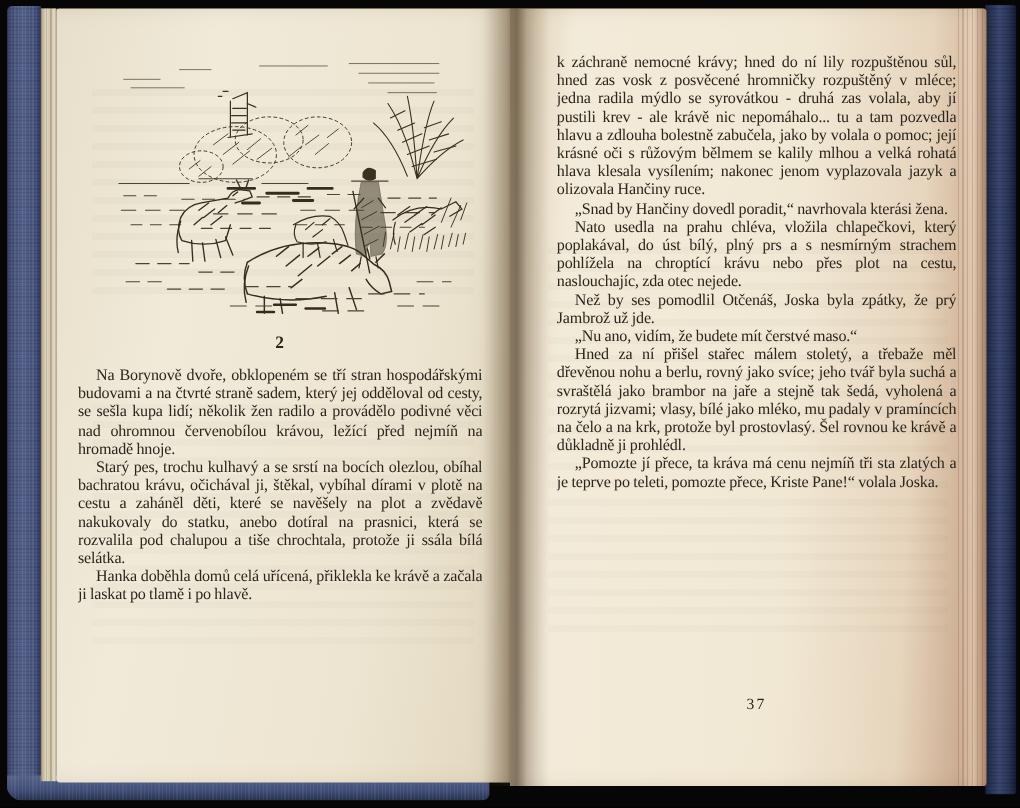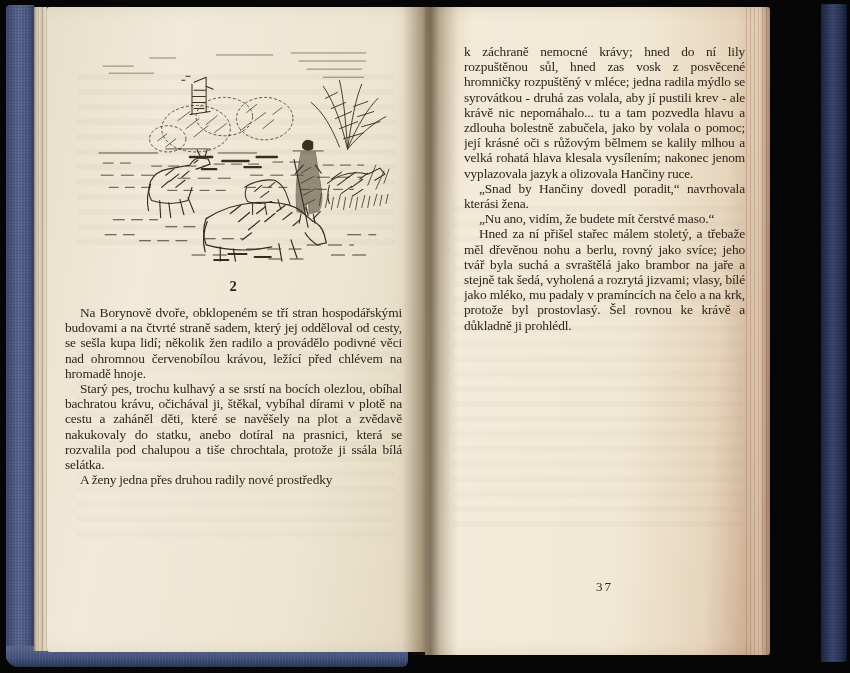--- a/index.html
+++ b/index.html
@@ -26,21 +26,21 @@
   .edges-left{position:absolute;left:34px;top:7px;width:13px;height:644px;
     background:
       repeating-linear-gradient(90deg,rgba(120,100,70,.30) 0 1px,transparent 1px 4px),
       linear-gradient(90deg,#a99c82,#e3dac5 35%,#cdc2a8 60%,#ece4d0);}
 
   
   .page{position:absolute;color:#2b251c;}
   .page-left{left:47px;top:7px;width:378px;height:645px;border-radius:2px 0 0 3px;
     background:linear-gradient(100deg,#e7dfca,#f1ead9 28%,#ede5d1 70%,#e2d7bf);
     box-shadow:inset -20px 0 26px -16px rgba(90,66,35,.50);}
-  .page-right{left:425px;top:7px;width:345px;height:648px;border-radius:0 3px 3px 0;
+  .page-right{left:425px;top:7px;width:397px;height:648px;border-radius:0 3px 3px 0;
     background:linear-gradient(93deg,#d8cab0,#f3ebd9 13%,#f1e8d4 58%,#e7d5bd 82%,#c5a488 97%,#d3b195);
     box-shadow:inset 18px 0 24px -14px rgba(80,55,28,.55);}
   .right-edge-stack{position:absolute;right:0;top:0;width:24px;height:100%;
     background:
       repeating-linear-gradient(90deg,rgba(110,65,45,.22) 0 1px,transparent 1px 4px),
       linear-gradient(90deg,rgba(255,255,255,0),rgba(255,238,220,.35) 55%,rgba(90,50,30,.35));
     pointer-events:none;}
   .gutter{position:absolute;left:402px;top:7px;width:56px;height:648px;pointer-events:none;
     background:linear-gradient(90deg,rgba(70,48,22,0),rgba(70,48,22,.22) 36%,rgba(38,24,8,.42) 51%,rgba(70,48,22,.20) 66%,rgba(70,48,22,0));}
 
@@ -170,35 +170,38 @@
         </g>
         <g stroke="#332d1d" stroke-width="2" fill="none" stroke-linecap="round">
           <path d="M134 206h18M160 209h16M120 212h14"></path>
         </g>
       </svg>
     </div>
 
     <div class="chapter-number">2</div>
 
     <div class="text-block">
-      <p class="para">Na Borynově dvoře, obklopeném se tří stran hospodářskými budovami a na čtvrté straně sadem, který jej odděloval od cesty, se sešla kupa lidí; několik žen radilo a provádělo podivné věci nad ohromnou červenobílou krávou, ležící před chlévem na hromadě hnoje.</p>
+      <p class="para">Na Borynově dvoře, obklopeném se tří stran hospodářskými budovami a na čtvrté straně sadem, který jej odděloval od cesty, se sešla kupa lidí; několik žen radilo a provádělo podivné věci nad ohromnou červenobílou krávou, ležící před nejmíň na hromadě hnoje.</p>
       <p class="para">Starý pes, trochu kulhavý a se srstí na bocích olezlou, obíhal bachratou krávu, očichával ji, štěkal, vybíhal dírami v plotě na cestu a zaháněl děti, které se navěšely na plot a zvědavě nakukovaly do statku, anebo dotíral na prasnici, která se rozvalila pod chalupou a tiše chrochtala, protože ji ssála bílá selátka.</p>
-      <p class="para">A ženy jedna přes druhou radily nové prostředky</p>
+      <p class="para">Hanka doběhla domů celá uřícená, přiklekla ke krávě a začala ji laskat po tlamě i po hlavě.</p>
     </div>
 
   </div>
 
   <div class="page page-right">
     <div class="bleed r1"></div>
 
     <div class="text-block">
       <p class="para noindent">k záchraně nemocné krávy; hned do ní lily rozpuštěnou sůl, hned zas vosk z posvěcené hromničky rozpuštěný v mléce; jedna radila mýdlo se syrovátkou - druhá zas volala, aby jí pustili krev - ale krávě nic nepomáhalo... tu a tam pozvedla hlavu a zdlouha bolestně zabučela, jako by volala o pomoc; její krásné oči s růžovým bělmem se kalily mlhou a velká rohatá hlava klesala vysílením; nakonec jenom vyplazovala jazyk a olizovala Hančiny ruce.</p>
       <p class="para">„Snad by Hančiny dovedl poradit,“ navrhovala kterási žena.</p>
+      <p class="para">Nato usedla na prahu chléva, vložila chlapečkovi, který poplakával, do úst bílý, plný prs a s nesmírným strachem pohlížela na chroptící krávu nebo přes plot na cestu, naslouchajíc, zda otec nejede.</p>
+      <p class="para">Než by ses pomodlil Otčenáš, Joska byla zpátky, že prý Jambrož už jde.</p>
       <p class="para">„Nu ano, vidím, že budete mít čerstvé maso.“</p>
       <p class="para">Hned za ní přišel stařec málem stoletý, a třebaže měl dřevěnou nohu a berlu, rovný jako svíce; jeho tvář byla suchá a svraštělá jako brambor na jaře a stejně tak šedá, vyholená a rozrytá jizvami; vlasy, bílé jako mléko, mu padaly v pramíncích na čelo a na krk, protože byl prostovlasý. Šel rovnou ke krávě a důkladně ji prohlédl.</p>
+      <p class="para">„Pomozte jí přece, ta kráva má cenu nejmíň tři sta zlatých a je teprve po teleti, pomozte přece, Kriste Pane!“ volala Joska.</p>
     </div>
 
     <div class="folio">37</div>
 
     <div class="right-edge-stack"></div>
   </div>
 
   <div class="gutter"></div>
 </div>
 

